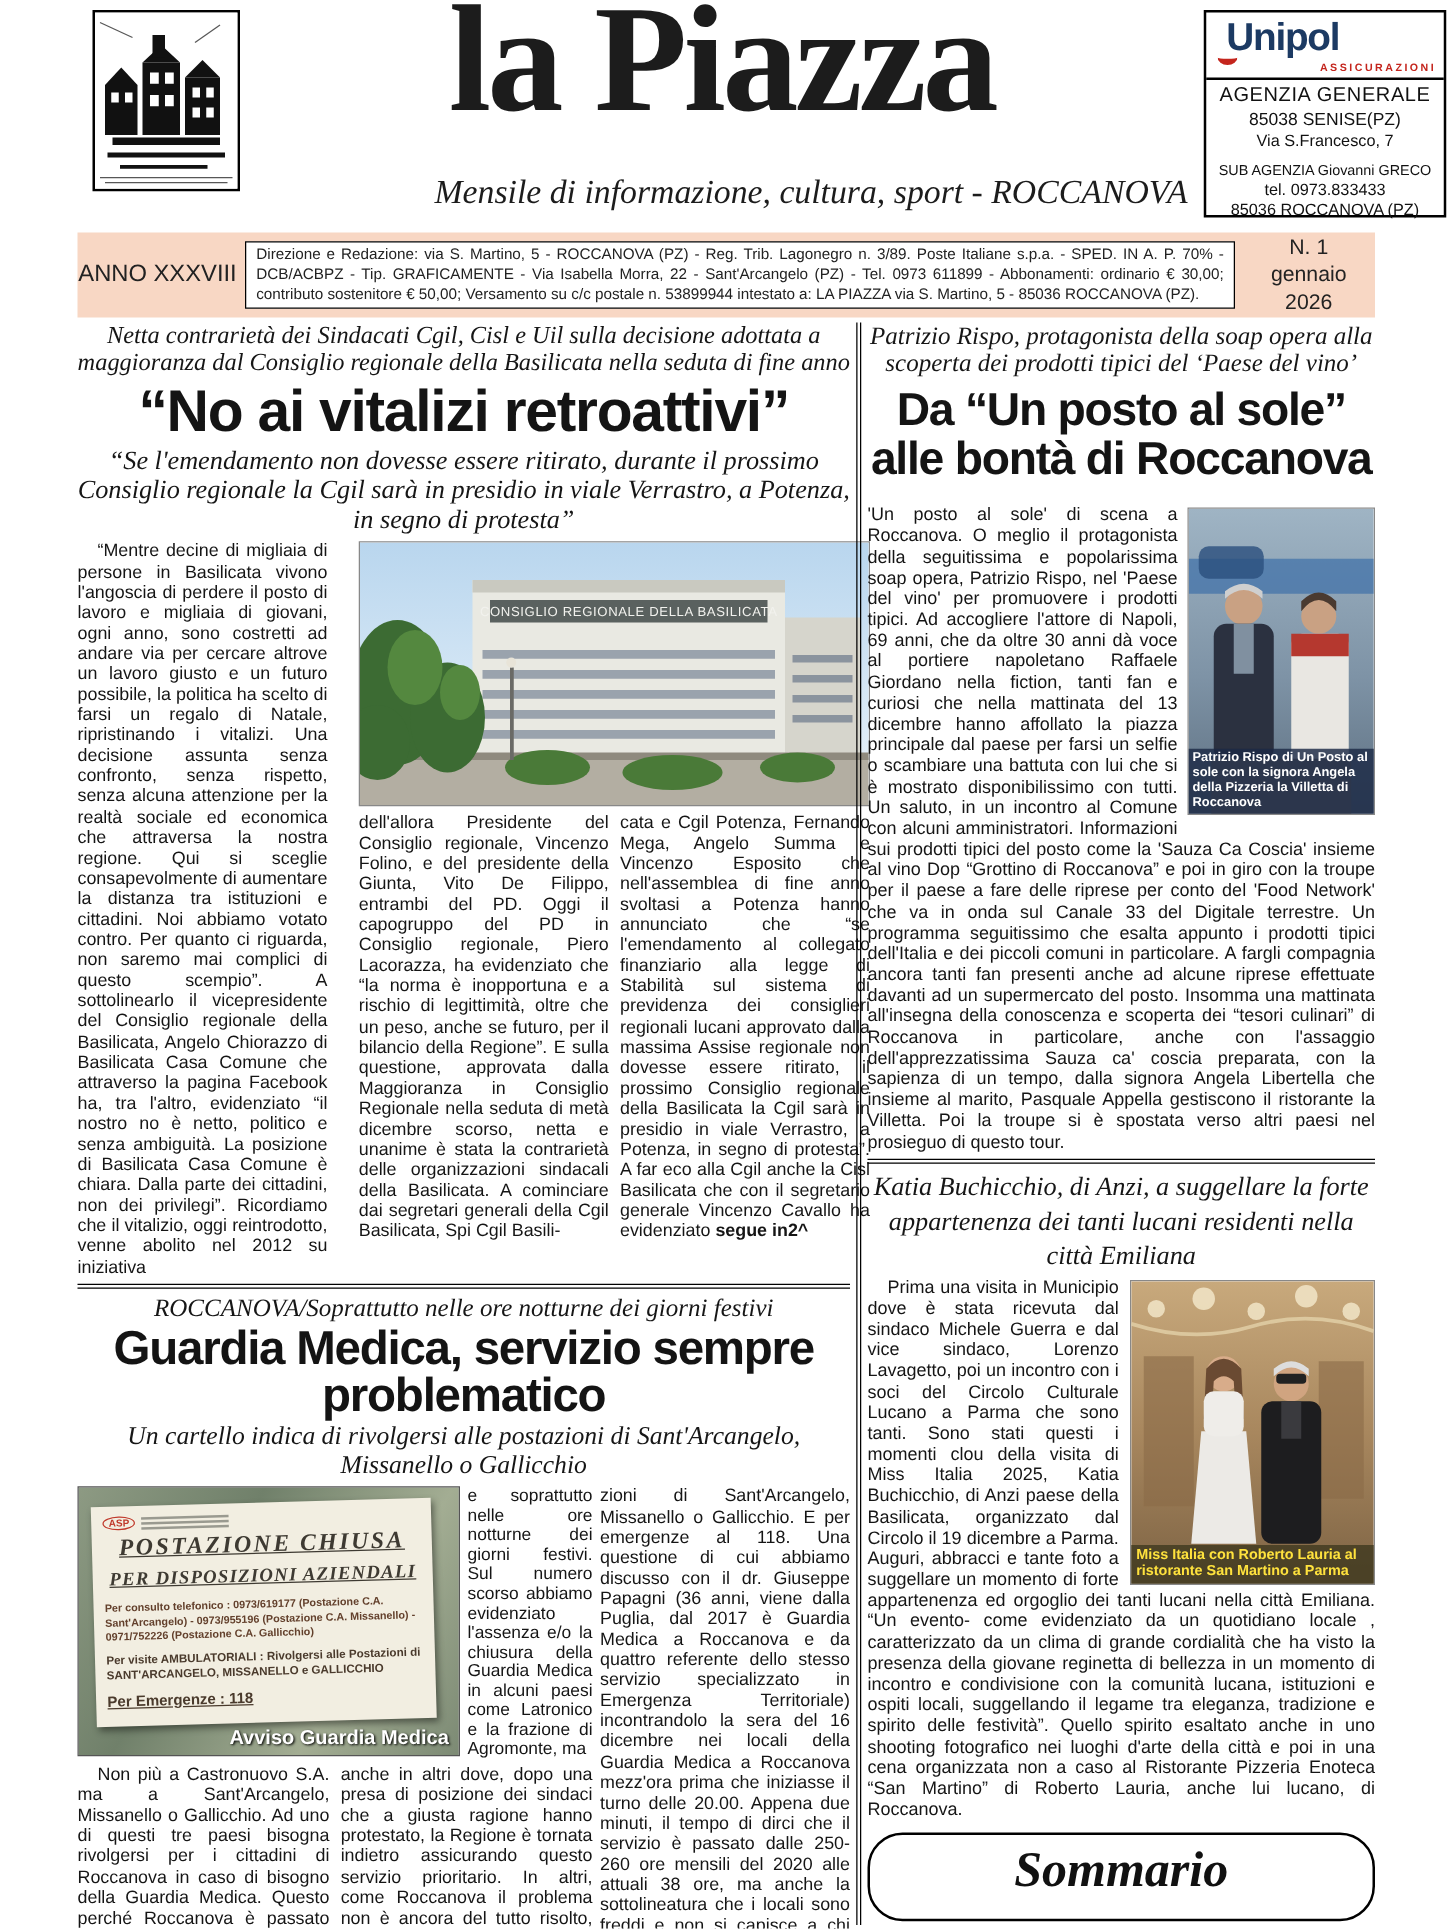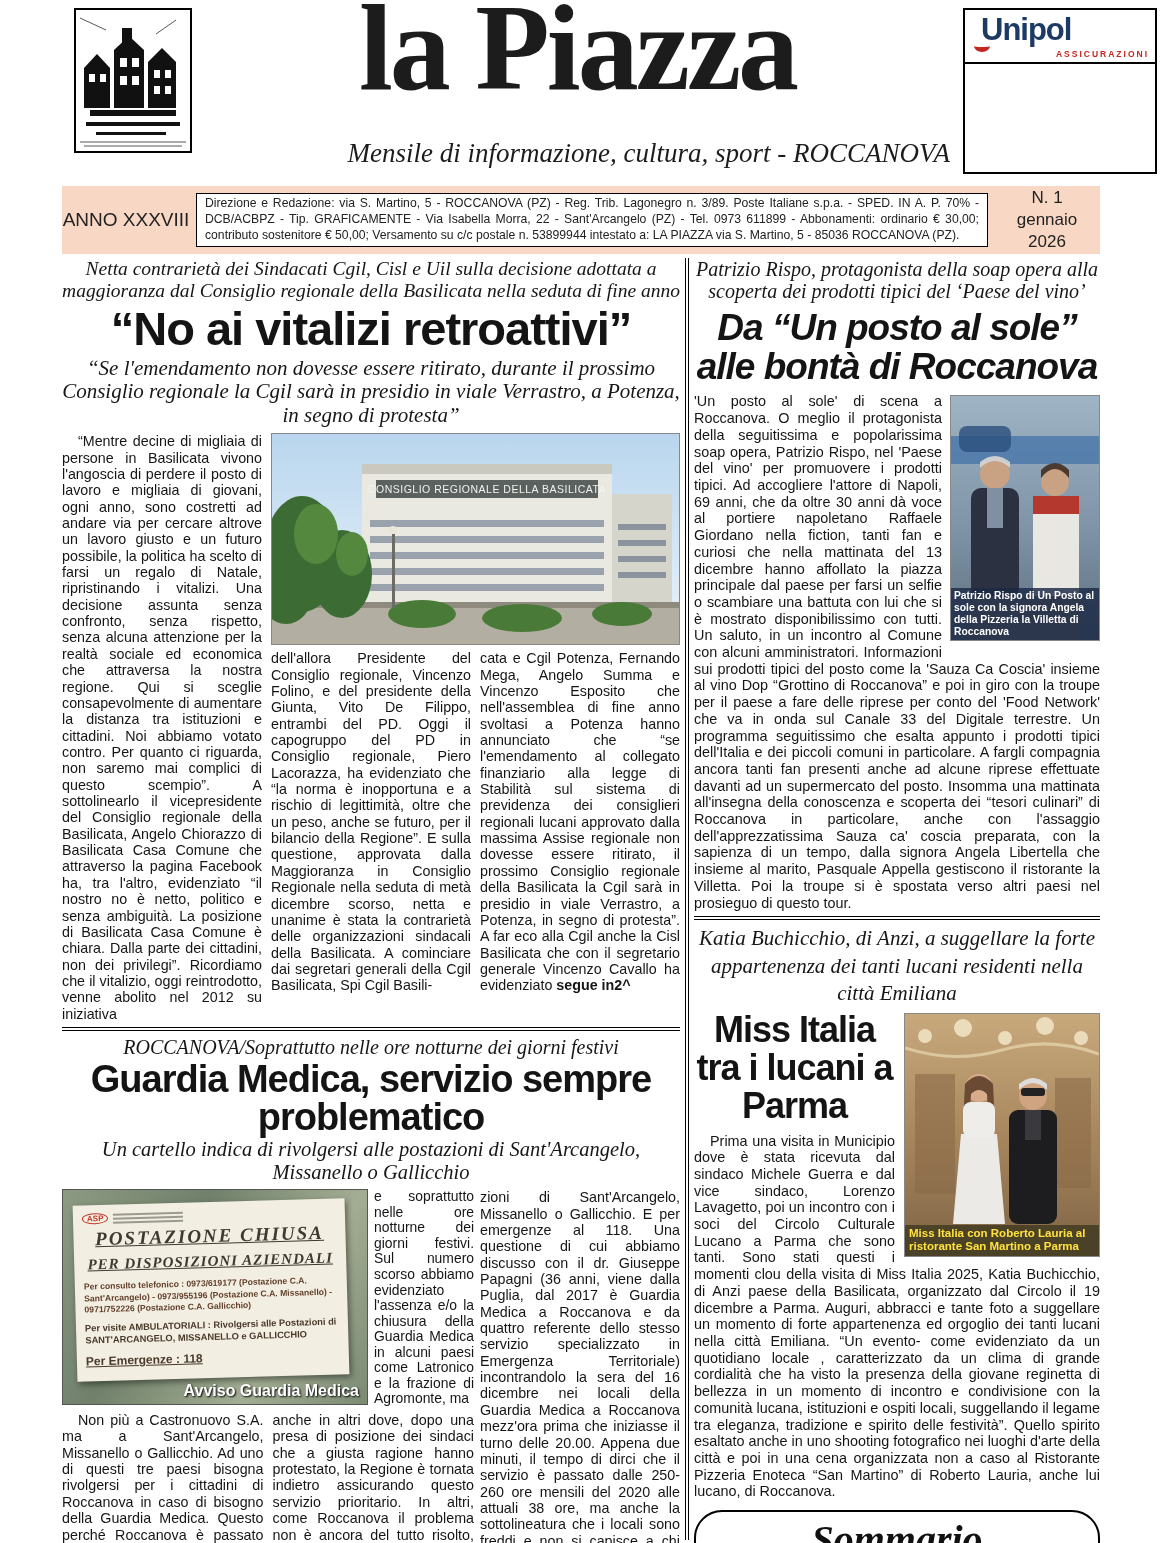--- a/index.html
+++ b/index.html
@@ -47,21 +47,21 @@
   .bodytxt{ font-size:14.3px; line-height:1.145; text-align:justify; color:#151515; }
   .indent { text-indent:16px; }
   .hrule  { height:4px; border-top:1px solid #000; border-bottom:1px solid #000; margin:5px 0; }
 
   
   .vit-kicker { font-size:19.5px; line-height:1.12; }
   .vit-hl { font-size:47px; line-height:1.02; margin:3px 0 4px; }
   .vit-deck { font-size:21px; line-height:1.12; margin-bottom:6px; }
   .vit-body { display:flex; gap:9px; }
   .vit-c1 { width:200px; flex:0 0 200px; }
-  .vit-right { width:409px; }
+  .vit-right { width:409px;margin-left:16px; }
   .photo-building { width:409px; height:212px; position:relative; border:1px solid #888; }
   .vit-subcols { display:flex; gap:9px; margin-top:5px; }
   .vit-subcols .col { flex:1; }
   .continua { font-weight:bold; }
 
   
   .gm-kicker { font-size:20px; line-height:1.1; margin-top:0; }
   .gm-hl { font-size:38px; line-height:1.0; margin:2px 0; }
   .gm-deck { font-size:20.5px; line-height:1.1; margin-bottom:6px; }
   .gm-body { display:flex; gap:6px; }
@@ -84,21 +84,21 @@
   .np-em  { font-size:12px; color:#4a3a2c; font-weight:bold; margin-top:8px; text-decoration:underline; }
   .notice-caption { position:absolute; right:8px; bottom:4px; color:#fff; font-weight:bold; font-size:16px;
                     text-shadow:1px 1px 2px #000; }
   .gm-narrow { flex:1; font-size:13.9px; line-height:1.12; text-align:justify; color:#151515; }
   .gm-below { display:flex; gap:9px; margin-top:5px; }
   .gm-below .col { flex:1; }
   .gm-c3 { flex:1; }
 
   
   .ps-kicker { font-size:20px; line-height:1.12; }
-  .ps-hl { font-size:37px; line-height:1.05; margin:6px 0 7px;font-style:italic; }
+  .ps-hl { font-size:37px; line-height:1.05; margin:6px 0 18px; }
   .ps-body { font-size:14.4px; line-height:1.16; text-align:justify; color:#151515; }
   .photo-rispo { float:right; width:150px; height:246px; margin:2px 0 3px 8px; position:relative; border:1px solid #888; }
   .photo-caption { position:absolute; left:0; right:0; bottom:0; background:rgba(28,42,70,.82);
                    color:#fff; font-size:10.3px; font-weight:bold; line-height:1.18; padding:2px 3px; }
 
   
   .mi-kicker { font-size:21px; line-height:1.3; }
   .mi-wrap { margin-top:4px; }
   .photo-miss { float:right; width:196px; height:244px; margin:2px 0 4px 9px; position:relative; border:1px solid #888; }
   .mi-caption { position:absolute; left:0; right:0; bottom:0; background:rgba(60,55,30,.78);
@@ -155,20 +155,28 @@
   </div>
 
   <div class="masthead-title">la Piazza</div>
   <div class="masthead-sub">Mensile di informazione, cultura, sport - ROCCANOVA</div>
 
   <div class="unipol-box">
     <div class="unipol-logo">
       <span class="unipol-word">Unipol</span>
       <span class="unipol-swoosh"></span>
       <span class="unipol-assi">ASSICURAZIONI</span>
+    </div>
+    <div class="unipol-addr">
+      <div class="ua1">AGENZIA GENERALE</div>
+      <div class="ua2">85038 SENISE(PZ)</div>
+      <div class="ua3">Via S.Francesco, 7</div>
+      <div class="ua4">SUB AGENZIA Giovanni GRECO</div>
+      <div class="ua5">tel. 0973.833433</div>
+      <div class="ua6">85036 ROCCANOVA (PZ)</div>
     </div>
   </div>
 
   <div class="info-bar">
     <div class="anno">ANNO XXXVIII</div>
     <div class="direzione">Direzione e Redazione: via S. Martino, 5 - ROCCANOVA (PZ) - Reg. Trib. Lagonegro n. 3/89. Poste Italiane s.p.a. - SPED. IN A. P. 70% - DCB/ACBPZ - Tip. GRAFICAMENTE - Via Isabella Morra, 22 - Sant'Arcangelo (PZ) - Tel. 0973 611899 - Abbonamenti: ordinario € 30,00; contributo sostenitore € 50,00; Versamento su c/c postale n. 53899944 intestato a: LA PIAZZA via S. Martino, 5 - 85036 ROCCANOVA (PZ).</div>
     <div class="issue">
       <div>N. 1</div>
       <div>gennaio</div>
       <div>2026</div>
@@ -353,21 +361,20 @@
               <path d="M56 120 L92 120 L100 210 L48 210 Z" fill="#eceae6"></path>
               <rect x="58" y="88" width="32" height="36" rx="8" fill="#efede9"></rect>
               <circle cx="128" cy="82" r="14" fill="#d0a480"></circle>
               <path d="M114 76 Q128 62 142 76 L142 70 Q128 58 114 70 Z" fill="#dddddd"></path>
               <rect x="116" y="74" width="24" height="8" rx="3" fill="#222"></rect>
               <rect x="104" y="96" width="48" height="114" rx="9" fill="#1d1d1f"></rect>
               <rect x="120" y="96" width="16" height="30" fill="#3a3a3e"></rect>
             </svg>
             <div class="mi-caption">Miss Italia con Roberto Lauria al ristorante San Martino a Parma</div>
           </div>
-          <h1 class="hl mi-hl">Miss Italia tra i lucani a Parma</h1>
           <p class="mi-body indent">Prima una visita in Municipio dove è stata ricevuta dal sindaco Michele Guerra e dal vice sindaco, Lorenzo Lavagetto, poi un incontro con i soci del Circolo Culturale Lucano a Parma che sono tanti. Sono stati questi i momenti clou della visita di Miss Italia 2025, Katia Buchicchio, di Anzi paese della Basilicata, organizzato dal Circolo il 19 dicembre a Parma. Auguri, abbracci e tante foto a suggellare un momento di forte appartenenza ed orgoglio dei tanti lucani nella città Emiliana. “Un evento- come evidenziato da un quotidiano locale , caratterizzato da un clima di grande cordialità che ha visto la presenza della giovane reginetta di bellezza in un momento di incontro e condivisione con la comunità lucana, istituzioni e ospiti locali, suggellando il legame tra eleganza, tradizione e spirito delle festività”. Quello spirito esaltato anche in uno shooting fotografico nei luoghi d'arte della città e poi in una cena organizzata non a caso al Ristorante Pizzeria Enoteca “San Martino” di Roberto Lauria, anche lui lucano, di Roccanova.</p>
           <div class="clear"></div>
         </div>
       </article>
 
       <section class="sommario">
         <div class="som-title">Sommario</div>
 
       </section>
 

